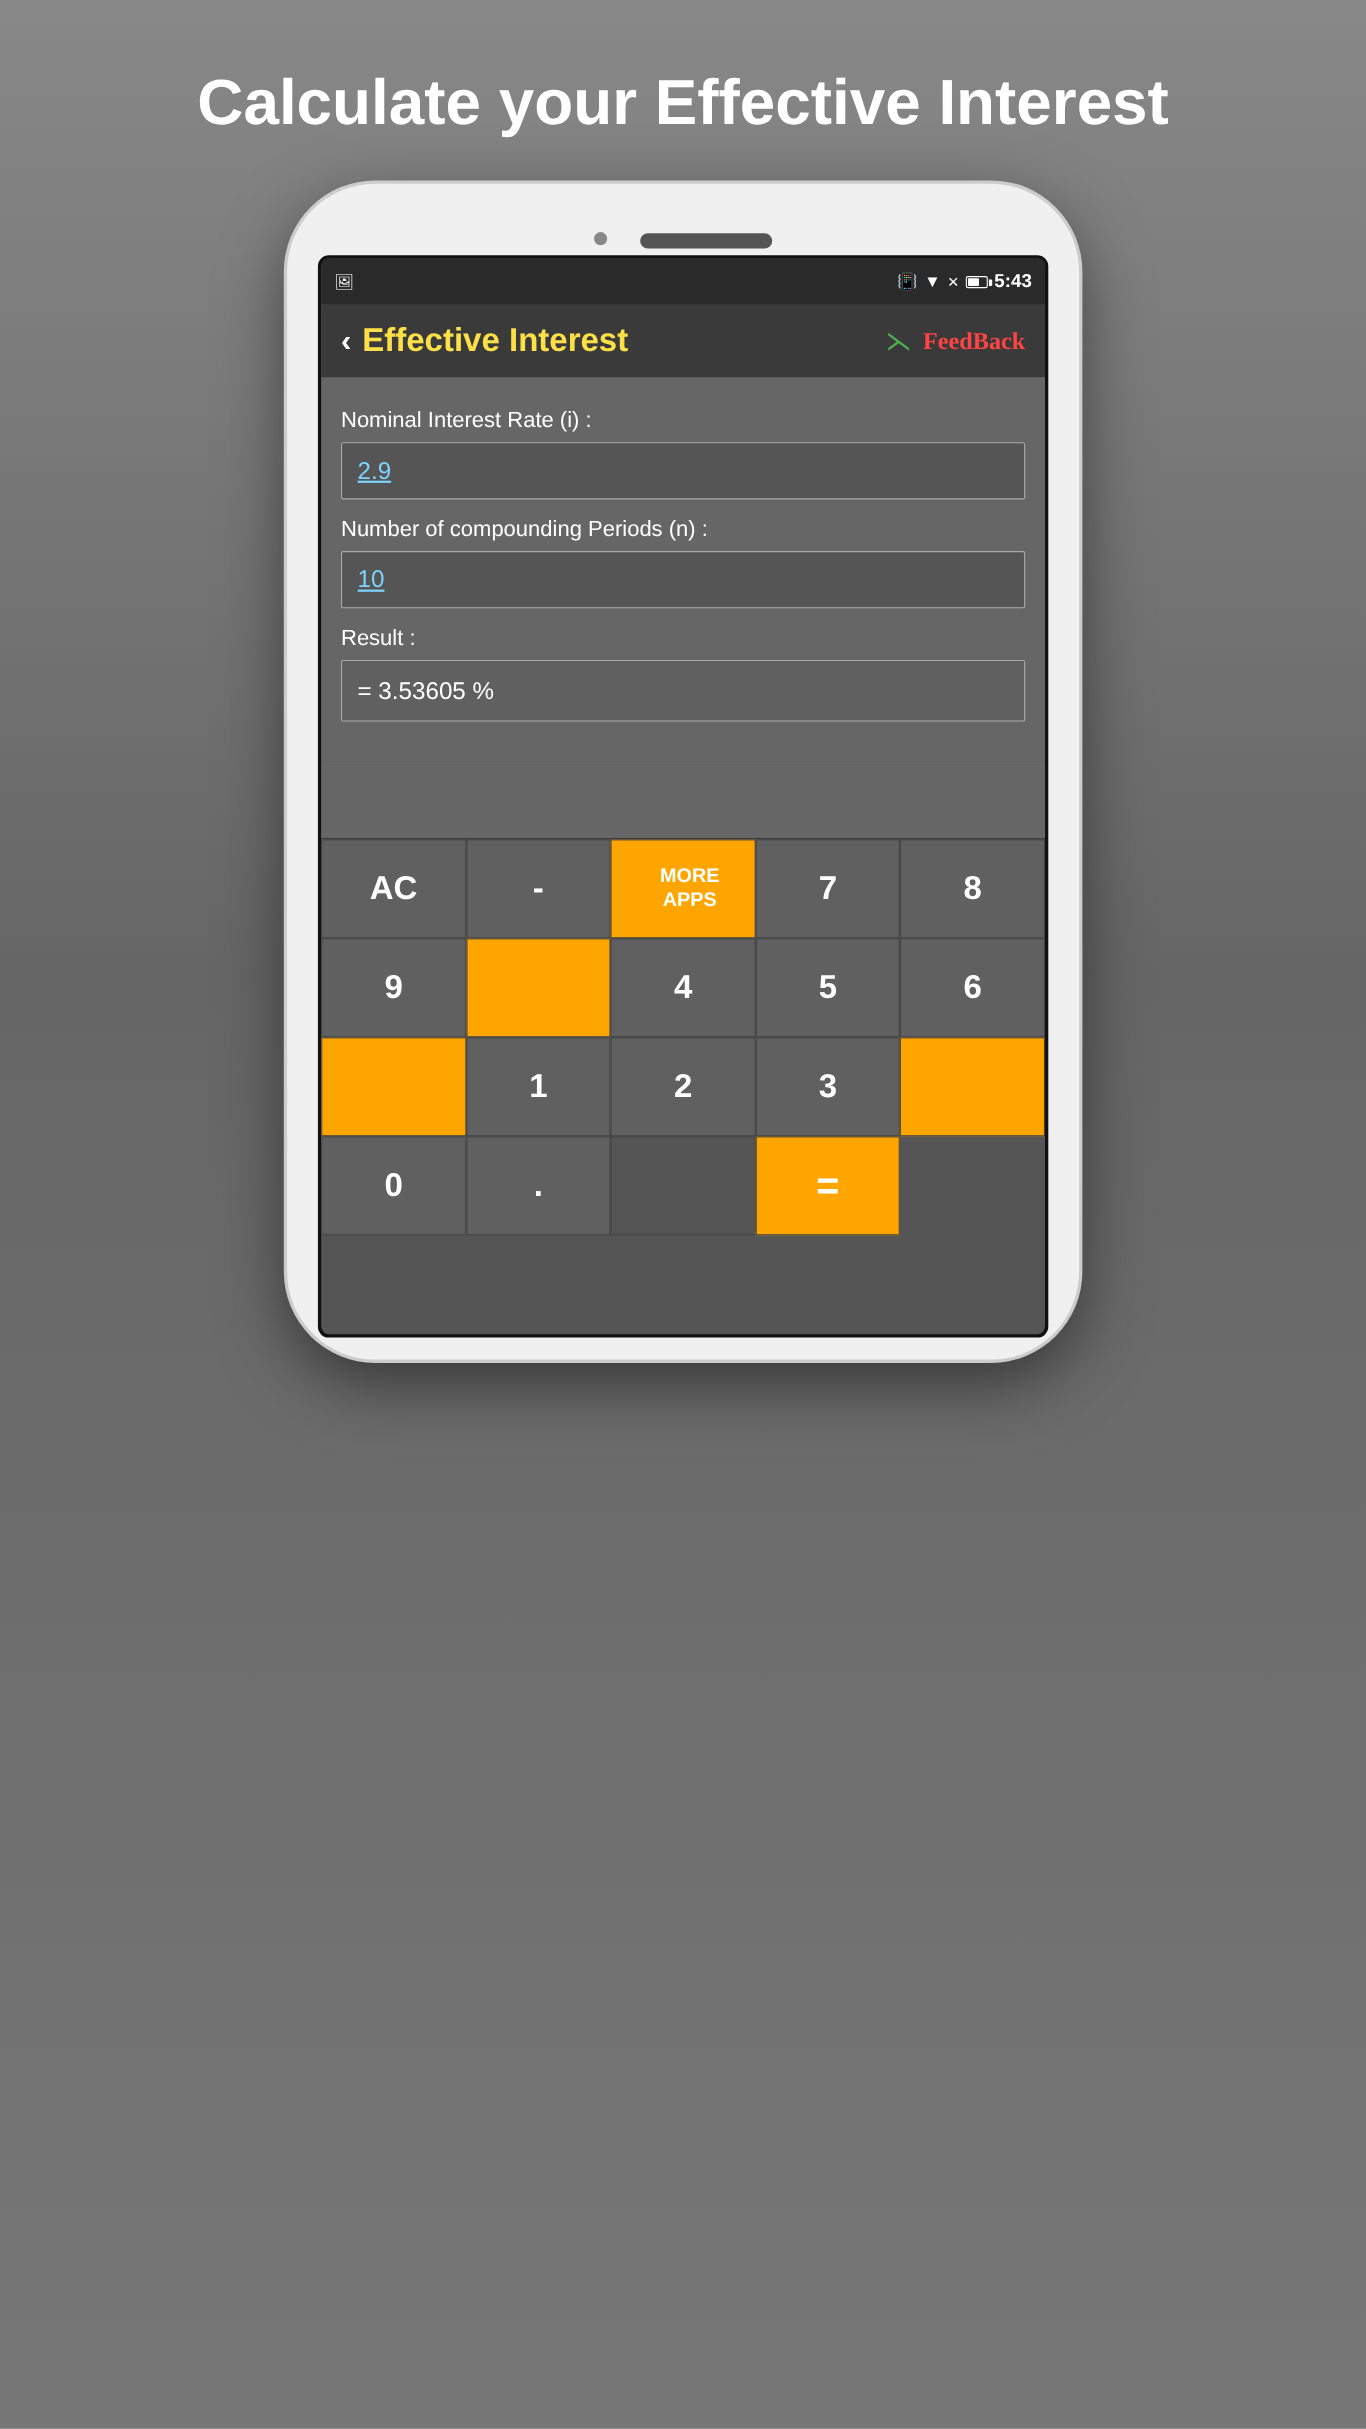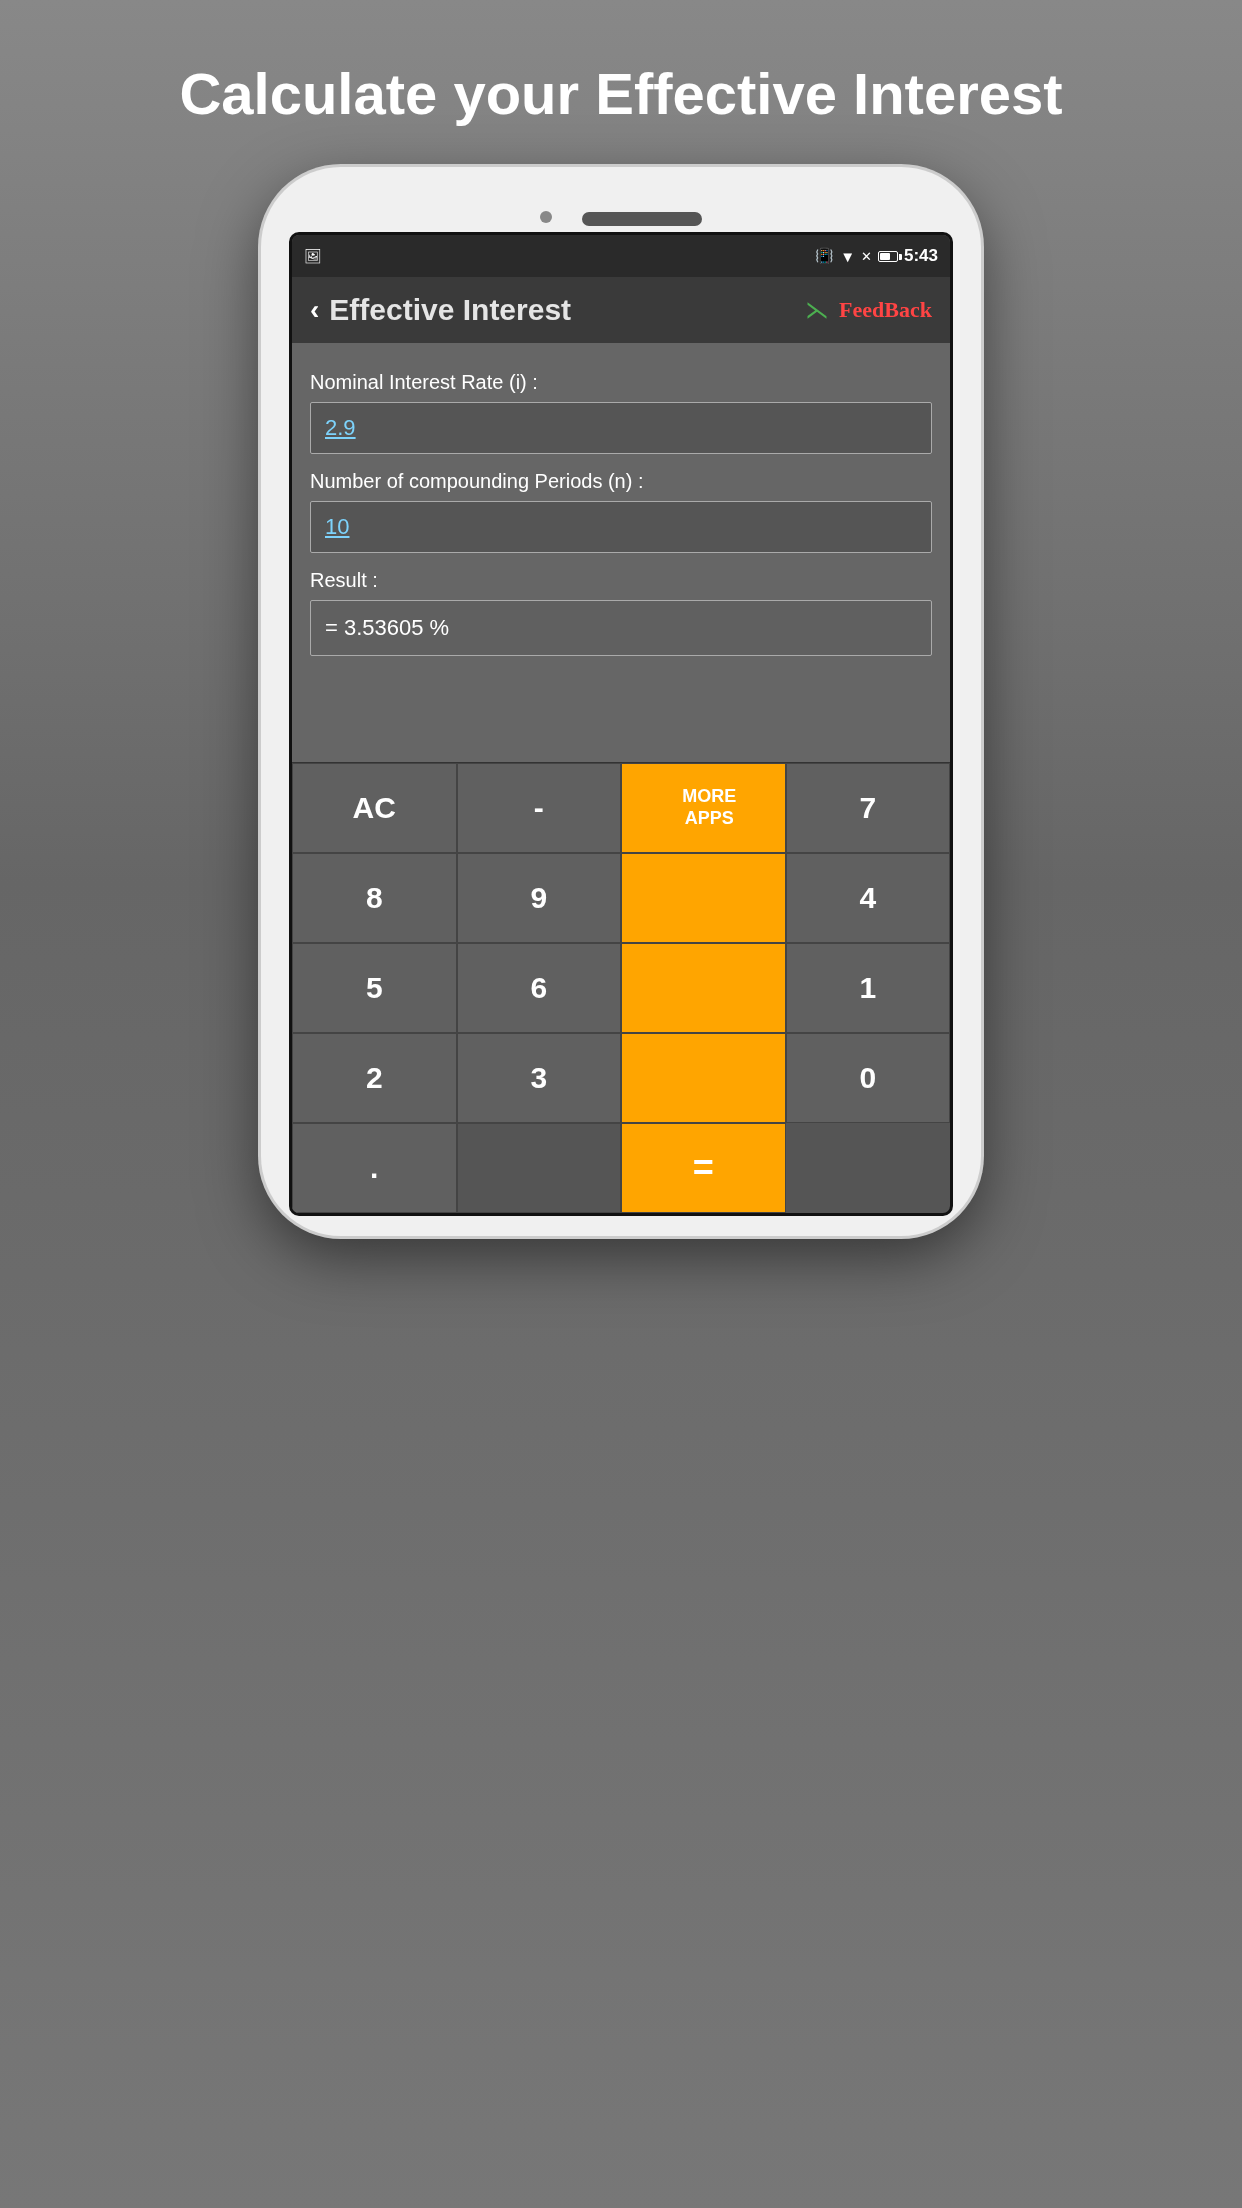--- a/index.html
+++ b/index.html
@@ -101,21 +101,21 @@
       gap: 10px;
     }
 
     .back-arrow {
       color: #ffffff;
       font-size: 28px;
       font-weight: bold;
     }
 
     .app-title {
-      color: #e5e5e5;
+      color: #fde047;
       font-size: 30px;
       font-weight: bold;
     }
 
     .app-header-right {
       display: flex;
       align-items: center;
       gap: 10px;
     }
 
@@ -168,21 +168,21 @@
     }
 
     .spacer {
       background: #666666;
       height: 70px;
     }
 
     
     .keypad {
       display: grid;
-      grid-template-columns: repeat(4, 1fr);
+      grid-template-columns: repeat(5, 1fr);
       grid-template-rows: repeat(5, 90px);
       gap: 0;
       border-top: 1px solid #333;
     }
 
     .key {
       background: #606060;
       border: 1px solid #444;
       color: #ffffff;
       font-size: 30px;

